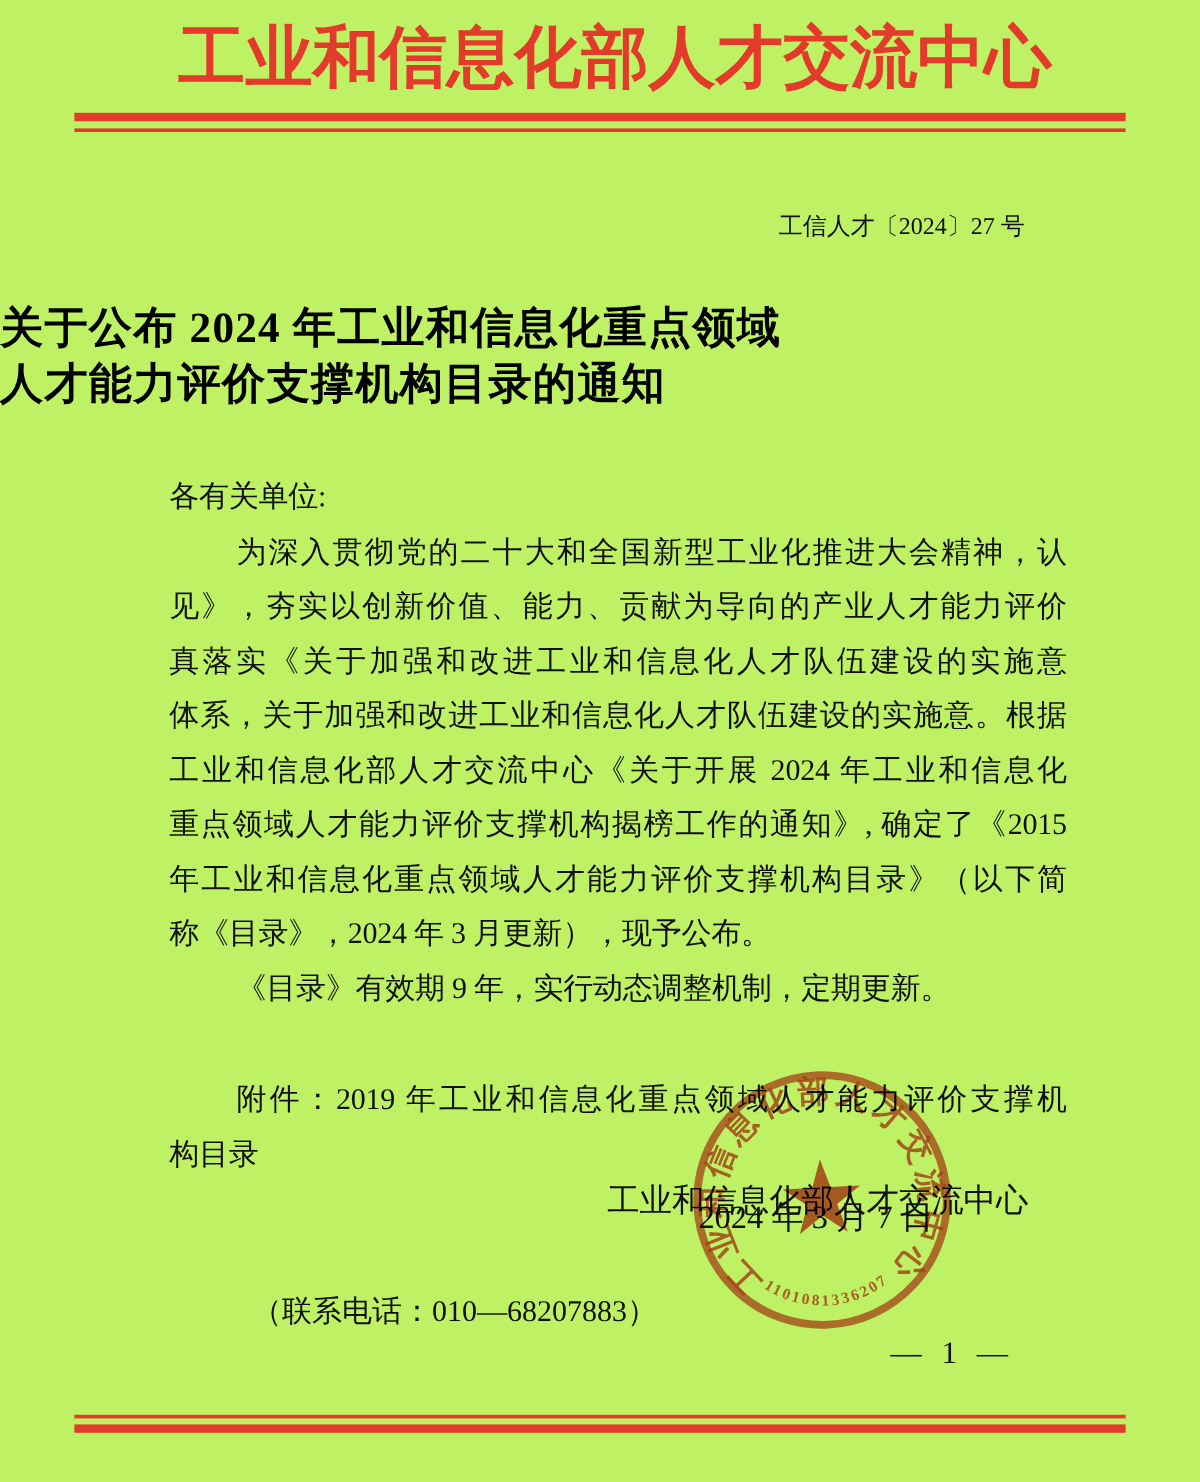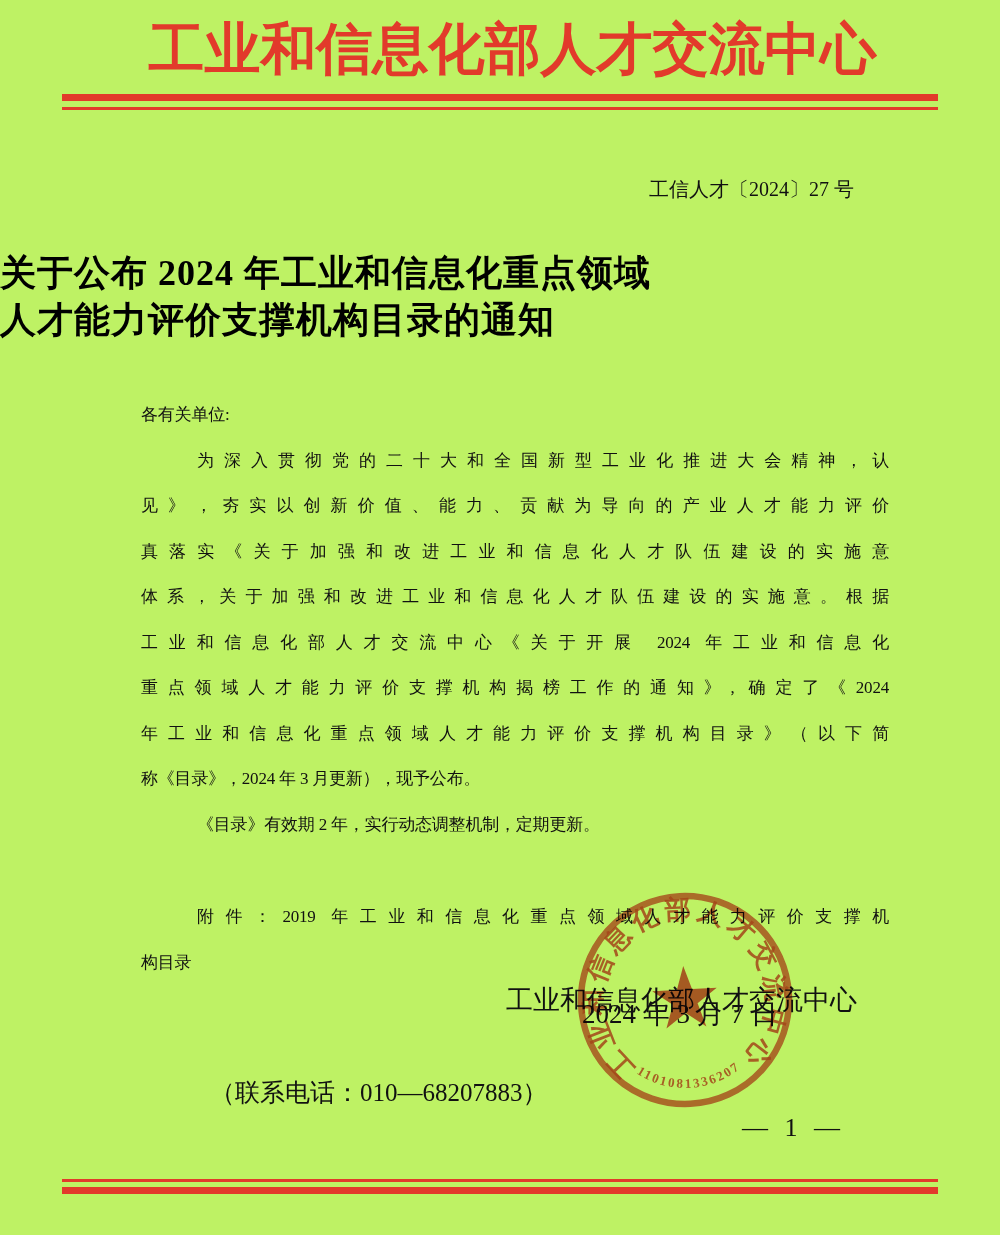--- a/index.html
+++ b/index.html
@@ -48,21 +48,21 @@
     font-size: 36px;
     line-height: 47px;
     font-weight: 700;
     color: #000;
     letter-spacing: 1px;
   }
   
   .body-block {
     position: absolute;
     top: 392px; left: 141px; width: 748px;
-    font-size: 17px;
+    font-size: 25px;
     line-height: 45.5px;
     letter-spacing: -0.2px;
     color: #111;
   }
   .line { text-align: justify; text-align-last: justify; }
   .line.ns  { text-align-last: left; }
   .line.ind { text-indent: 56px; }
   .line.gap { margin-top: 47px; }
   
   .sig-org  { position: absolute; top: 982px;  left: 506px; font-size: 27px; color: #111; }
@@ -110,24 +110,24 @@
     <div>人才能力评价支撑机构目录的通知</div>
   </div>
 
   <div class="body-block">
     <div class="line ns">各有关单位:</div>
     <div class="line ind">为深入贯彻党的二十大和全国新型工业化推进大会精神，认</div>
     <div class="line">见》，夯实以创新价值、能力、贡献为导向的产业人才能力评价</div>
     <div class="line">真落实《关于加强和改进工业和信息化人才队伍建设的实施意</div>
     <div class="line">体系，关于加强和改进工业和信息化人才队伍建设的实施意。根据</div>
     <div class="line">工业和信息化部人才交流中心《关于开展 2024 年工业和信息化</div>
-    <div class="line">重点领域人才能力评价支撑机构揭榜工作的通知》, 确定了《2024</div>
+    <div class="line">重点领域人才能力评价支撑机构揭榜工作的通知》, 确定了《2015</div>
     <div class="line">年工业和信息化重点领域人才能力评价支撑机构目录》（以下简</div>
     <div class="line ns">称《目录》，2024 年 3 月更新），现予公布。</div>
-    <div class="line ind ns">《目录》有效期 2 年，实行动态调整机制，定期更新。</div>
+    <div class="line ind ns">《目录》有效期 9 年，实行动态调整机制，定期更新。</div>
     <div class="line ind gap">附件：2019 年工业和信息化重点领域人才能力评价支撑机</div>
     <div class="line ns">构目录</div>
   </div>
 
   <div class="sig-org">工业和信息化部人才交流中心</div>
   <div class="sig-date">2024 年 3 月 7 日</div>
 
   <div class="contact">（联系电话：010—68207883）</div>
   <div class="page-number">— 1 —</div>
 

